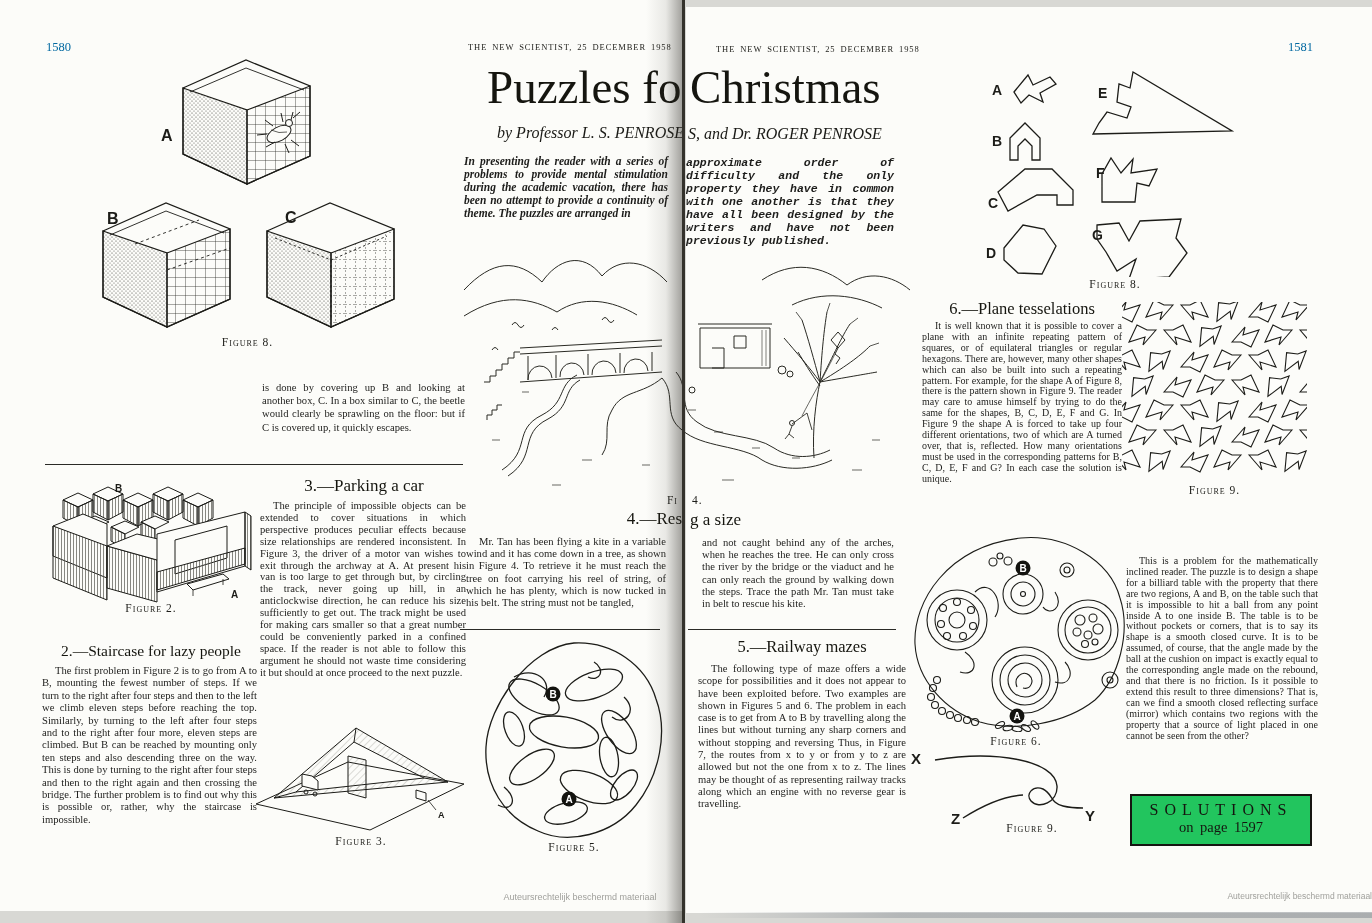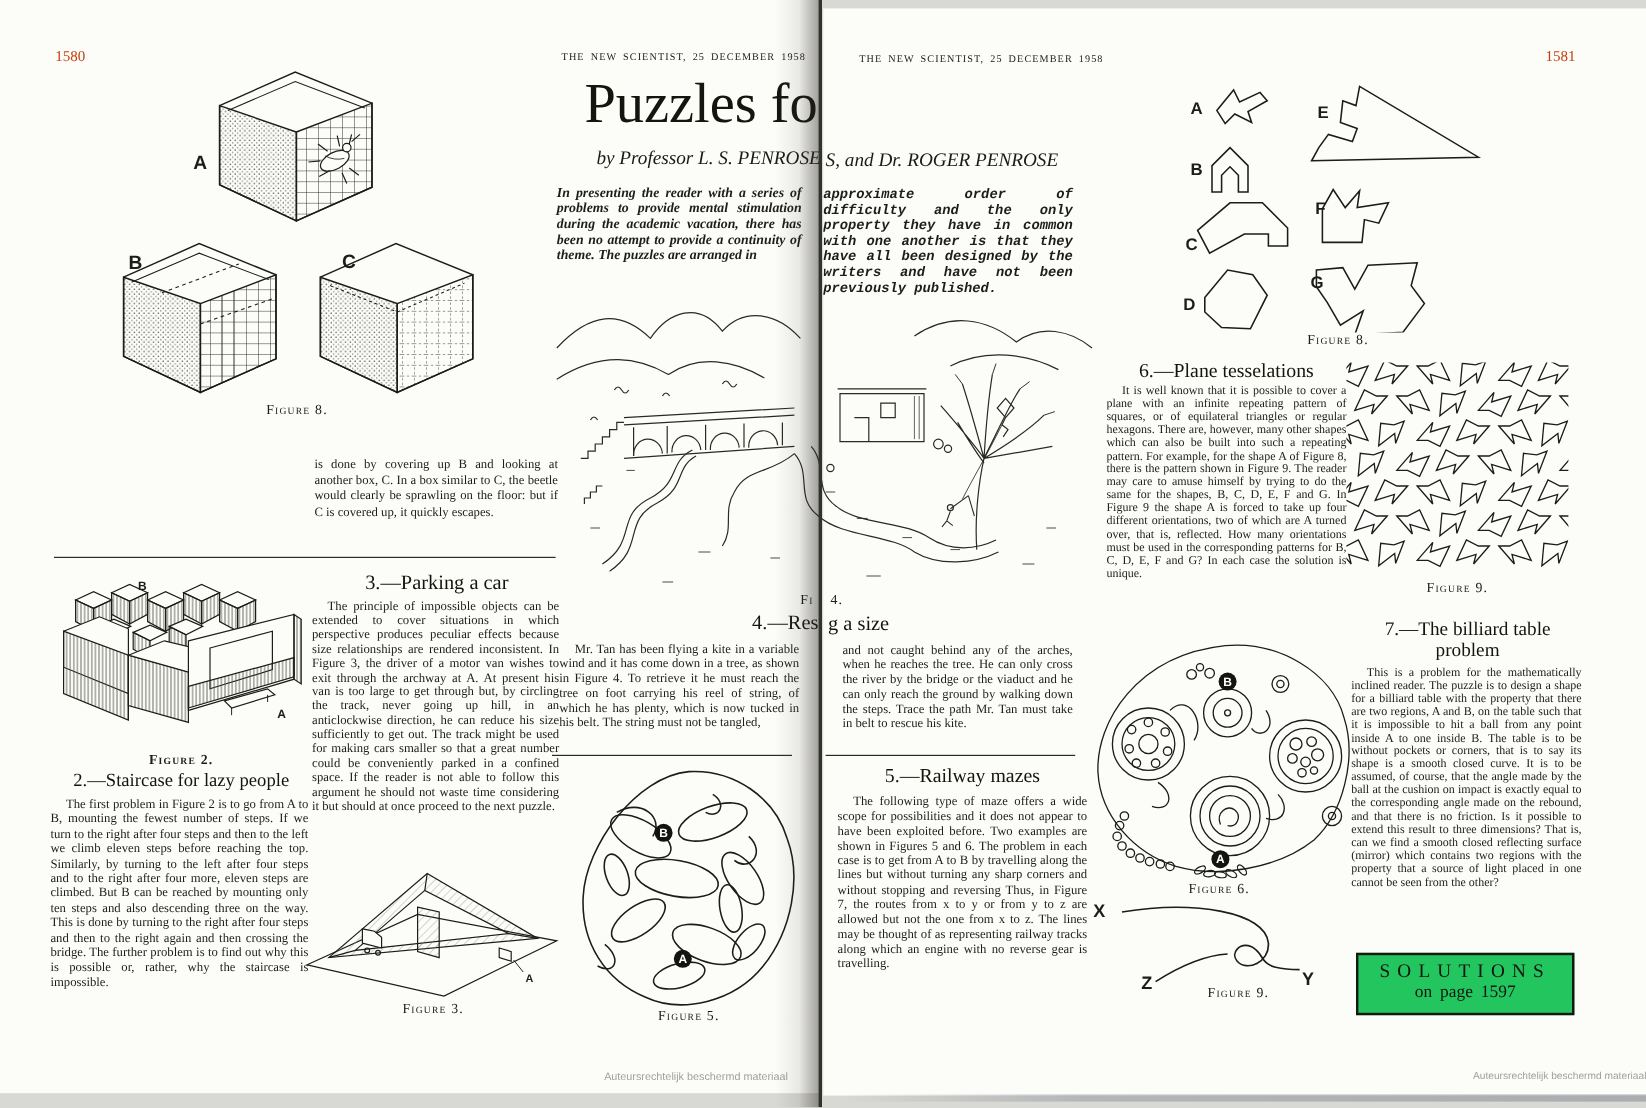--- a/index.html
+++ b/index.html
@@ -1,21 +1,21 @@
 <!DOCTYPE html>
 <html><head>
 <meta charset="utf-8">
 <style>
   html,body{margin:0;padding:0;background:#d8d8d4;}
   .scan{position:relative;width:1372px;height:923px;background:#d8d8d4;overflow:hidden;
         font-family:"Liberation Serif","DejaVu Serif",serif;color:#1d1d1b;}
   .page{position:absolute;background:#fcfcf9;overflow:hidden;z-index:1;}
   .abs{position:absolute;}
   .runhead{font-size:8.5px;letter-spacing:.9px;word-spacing:2px;color:#23231f;white-space:nowrap;}
-  .pagenum{font-size:12.5px;color:#c2410c;}
+  .pagenum{font-size:12.5px;color:#0369a1;}
   .bigtitle{font-size:47px;line-height:1;white-space:nowrap;color:#15150f;}
   .byline{font-size:16px;font-style:italic;white-space:nowrap;color:#1a1a16;}
   .intro{font-size:11.5px;font-weight:bold;font-style:italic;line-height:13px;text-align:justify;}
   .heading{text-align:center;color:#15150f;}
   .body{font-size:10.6px;line-height:12px;text-align:justify;}
   .indent{text-indent:13px;}
   .body-sm{font-size:10px;line-height:10.9px;text-align:justify;}
   .figcap{font-variant:small-caps;font-size:11.5px;letter-spacing:1px;text-align:center;color:#1d1d19;}
   .rule{height:1px;background:#2a2a26;}
   .copyright{font-family:"Liberation Sans","DejaVu Sans",sans-serif;font-size:9px;color:#a0a09c;}
@@ -132,21 +132,21 @@
         <path d="M130,66 l52,-14 l0,32 l-52,16 Z" fill="#fcfcf9"></path>
         <path d="M112,98 l88,-24 l0,16 l-88,26 Z" fill="url(#hatch2)"></path>
         <path d="M200,38 l6,4 l0,54 l-6,-4 Z" fill="url(#hatch2)"></path>
 
         <path d="M142,110 l36,-10 l6,5 l-36,11 Z" fill="#fcfcf9"></path>
         <path d="M148,116 l0,6 M178,105 l0,6" stroke-width="0.8"></path>
       </g>
       <text class="lbl" x="70" y="18" font-size="10">B</text>
       <text class="lbl" x="186" y="124" font-size="10">A</text>
     </svg>
-    <div class="abs figcap" style="left:45px;top:628px;width:212px;font-weight:bold;">Figure 2.</div>
+    <div class="abs figcap" style="left:45px;top:602px;width:212px;">Figure 2.</div>
 
     <div class="abs heading" style="left:36px;top:642px;width:230px;font-size:15.5px;">2.—Staircase for lazy people</div>
     <div class="abs body indent" style="left:42px;top:665px;width:215px;line-height:12.4px;">The first problem in Figure 2 is to go from A to B, mounting the fewest number of steps. If we turn to the right after four steps and then to the left we climb eleven steps before reaching the top. Similarly, by turning to the left after four steps and to the right after four more, eleven steps are climbed. But B can be reached by mounting only ten steps and also descending three on the way. This is done by turning to the right after four steps and then to the right again and then crossing the bridge. The further problem is to find out why this is possible or, rather, why the staircase is impossible.</div>
 
     <div class="abs heading" style="left:262px;top:476px;width:204px;font-size:17px;">3.—Parking a car</div>
     <div class="abs body indent" style="left:260px;top:500px;width:206px;line-height:11.9px;">The principle of impossible objects can be extended to cover situations in which perspective produces peculiar effects because size relationships are rendered inconsistent. In Figure 3, the driver of a motor van wishes to exit through the archway at A. At present his van is too large to get through but, by circling the track, never going up hill, in an anticlockwise direction, he can reduce his size sufficiently to get out. The track might be used for making cars smaller so that a great number could be conveniently parked in a confined space. If the reader is not able to follow this argument he should not waste time considering it but should at once proceed to the next puzzle.</div>
 
     <svg class="abs" style="left:252px;top:716px;" width="218" height="118" viewBox="0 0 218 118">
       <defs>
         <pattern id="hatch3" width="5" height="5" patternUnits="userSpaceOnUse" patternTransform="rotate(45)">
@@ -251,20 +251,21 @@
         <circle cx="328" cy="154" r="3"></circle>
         <circle cx="230" cy="170" r="3"></circle>
     </g>
   </svg>
 
   <div class="page" style="left:686px;top:7px;width:686px;height:906px;border-right:1px solid #b0b0aa;">
 
     <div class="abs runhead" style="left:30px;top:37px;">THE NEW SCIENTIST, 25 DECEMBER 1958</div>
     <div class="abs pagenum" style="left:602px;top:33px;">1581</div>
 
+    <div class="abs bigtitle" style="left:4px;top:57px;">Christmas</div>
     <div class="abs byline" style="left:2px;top:118px;">S, and Dr. ROGER PENROSE</div>
     <div class="abs intro" style="left:0;top:149px;width:208px;font-family:Liberation Mono, monospace;">approximate order of difficulty and the only property they have in common with one another is that they have all been designed by the writers and have not been previously published.</div>
 
     <div class="abs figcap" style="left:6px;top:487px;width:30px;text-align:left;">4.</div>
     <div class="abs heading" style="left:4px;top:503px;width:120px;font-size:17px;text-align:left;white-space:nowrap;">g a size</div>
     <div class="abs body" style="left:16px;top:530px;width:192px;line-height:12.2px;">and not caught behind any of the arches, when he reaches the tree. He can only cross the river by the bridge or the viaduct and he can only reach the ground by walking down the steps. Trace the path Mr. Tan must take in belt to rescue his kite.</div>
     <div class="abs rule" style="left:2px;top:622px;width:208px;"></div>
 
     <div class="abs heading" style="left:12px;top:630px;width:208px;font-size:16.5px;">5.—Railway mazes</div>
     <div class="abs body indent" style="left:12px;top:656px;width:208px;line-height:12.3px;">The following type of maze offers a wide scope for possibilities and it does not appear to have been exploited before. Two examples are shown in Figures 5 and 6. The problem in each case is to get from A to B by travelling along the lines but without turning any sharp corners and without stopping and reversing Thus, in Figure 7, the routes from x to y or from y to z are allowed but not the one from x to z. The lines may be thought of as representing railway tracks along which an engine with no reverse gear is travelling.</div>
@@ -336,21 +337,20 @@
           <use href="#tess-arrow" transform="translate(-10,148) scale(1,-1) translate(0,-22)"></use>
           <use href="#tess-arrow" transform="translate(24,148) rotate(160,14,11)"></use>
           <use href="#tess-arrow" transform="translate(58,148)"></use>
           <use href="#tess-arrow" transform="translate(92,148) rotate(180,14,11)"></use>
           <use href="#tess-arrow" transform="translate(126,148) scale(1,-1) translate(0,-22)"></use>
           <use href="#tess-arrow" transform="translate(160,148) rotate(160,14,11)"></use>
         </g>
     </svg>
     <div class="abs figcap" style="left:436px;top:477px;width:185px;">Figure 9.</div>
 
-    <div class="abs heading" style="left:452px;top:509px;width:170px;font-size:16px;line-height:1.15;">7.—The billiard table problem</div>
     <div class="abs body-sm indent" style="left:440px;top:549px;width:192px;">This is a problem for the mathematically inclined reader. The puzzle is to design a shape for a billiard table with the property that there are two regions, A and B, on the table such that it is impossible to hit a ball from any point inside A to one inside B. The table is to be without pockets or corners, that is to say its shape is a smooth closed curve. It is to be assumed, of course, that the angle made by the ball at the cushion on impact is exactly equal to the corresponding angle made on the rebound, and that there is no friction. Is it possible to extend this result to three dimensions? That is, can we find a smooth closed reflecting surface (mirror) which contains two regions with the property that a source of light placed in one cannot be seen from the other?</div>
 
     <svg class="abs" style="left:219px;top:525px;" width="232" height="200" viewBox="0 0 232 200">
       <g stroke="#1c1c18" stroke-width="1.1" fill="none">
         <path d="M116,6 C160,2 205,28 215,66 C226,100 214,146 190,168 C160,192 110,200 75,190 C40,179 12,148 10,112 C8,70 42,14 116,6 Z"></path>
         <circle cx="52" cy="88" r="30"></circle>
           <circle cx="52" cy="88" r="22"></circle>
           <circle cx="52" cy="88" r="8"></circle>
         <circle cx="52" cy="70" r="3.5"></circle>
           <circle cx="66" cy="78" r="3.5"></circle>

